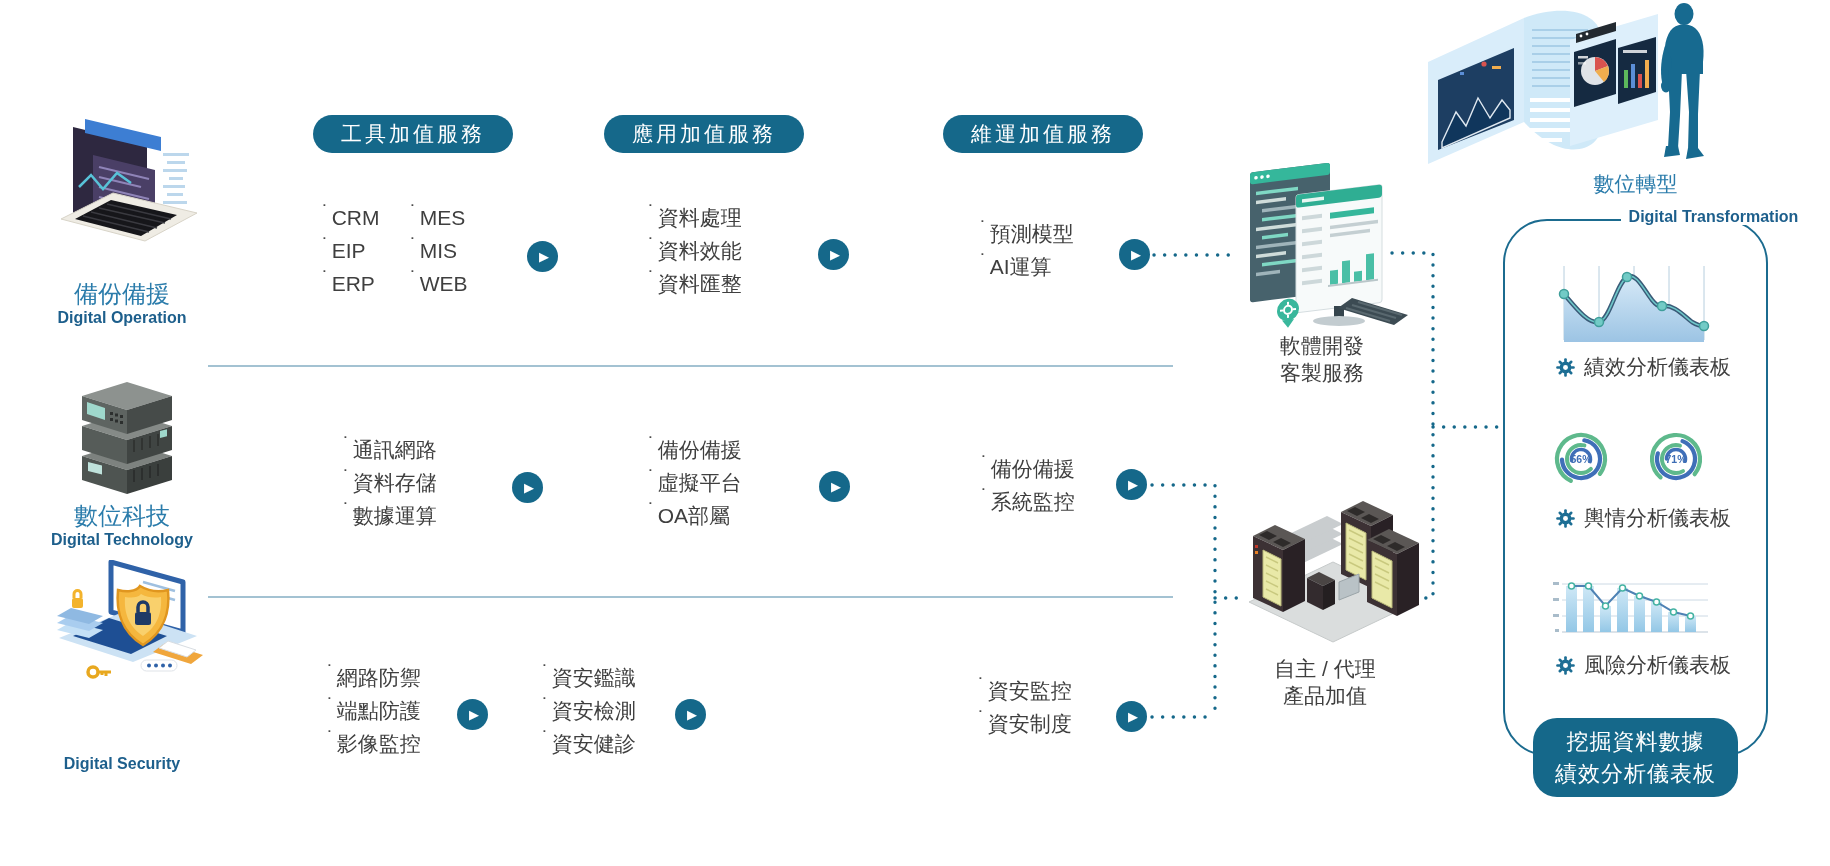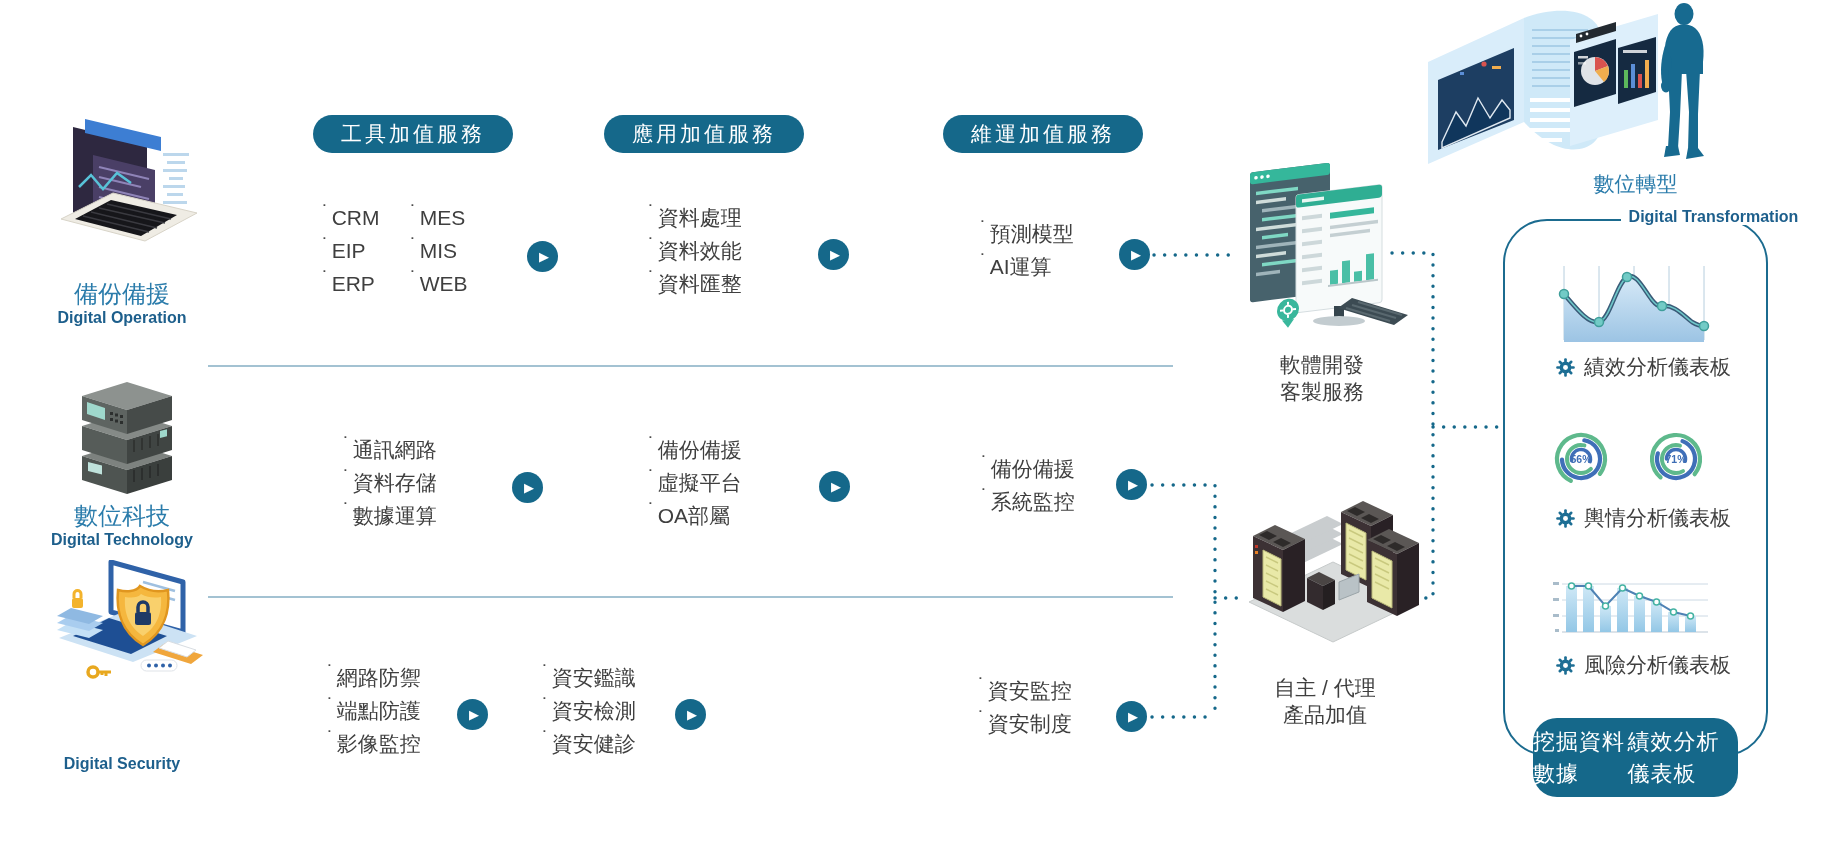--- a/index.html
+++ b/index.html
@@ -21,33 +21,33 @@
   .group-sub{position:absolute;text-align:center;font-size:16px;font-weight:bold;color:var(--subtitle-blue);white-space:nowrap;}
 
   .item-list{position:absolute;font-size:21px;color:var(--text);}
   .item{height:33px;display:flex;align-items:center;white-space:nowrap;}
   .blt{display:inline-block;margin-right:3px;transform:translateY(-5px);font-size:20px;color:#4a4a4a;}
 
   .parrow{position:absolute;width:31px;height:31px;border-radius:50%;background:var(--teal);
     color:#fff;display:flex;align-items:center;justify-content:center;}
   .parrow span{font-size:13px;padding-left:3px;line-height:1;}
 
-  .mid-label{position:absolute;text-align:center;font-size:21px;color:var(--text);line-height:27px;white-space:nowrap;margin-top:19px;}
+  .mid-label{position:absolute;text-align:center;font-size:21px;color:var(--text);line-height:27px;white-space:nowrap;}
 
   .panel{position:absolute;left:1503px;top:219px;width:265px;height:537px;
     border:2.5px solid var(--panel-border);border-radius:44px;}
   .panel-title{position:absolute;left:1503px;top:170px;width:265px;text-align:center;
     font-size:21px;color:var(--title-blue);}
   .panel-sub{position:absolute;left:1581px;top:208px;width:265px;text-align:center;}
   .panel-sub span{background:#fff;padding:0 8px;font-size:16px;font-weight:bold;color:var(--subtitle-blue);}
 
   .dash-row{position:absolute;display:flex;align-items:center;gap:9px;font-size:21px;color:var(--text);white-space:nowrap;}
 
   .footer-box{position:absolute;left:1533px;top:718px;width:205px;height:79px;background:var(--teal);
-    border-radius:24px;color:#fff;display:flex;flex-direction:row;align-items:center;justify-content:center;
+    border-radius:24px;color:#fff;display:flex;flex-direction:column;align-items:center;justify-content:center;
     font-size:22px;line-height:32px;letter-spacing:1px;}
 
   svg{display:block;}
   .abs{position:absolute;}
 </style>
 </head>
 <body>
 
 <div id="canvas">
 

